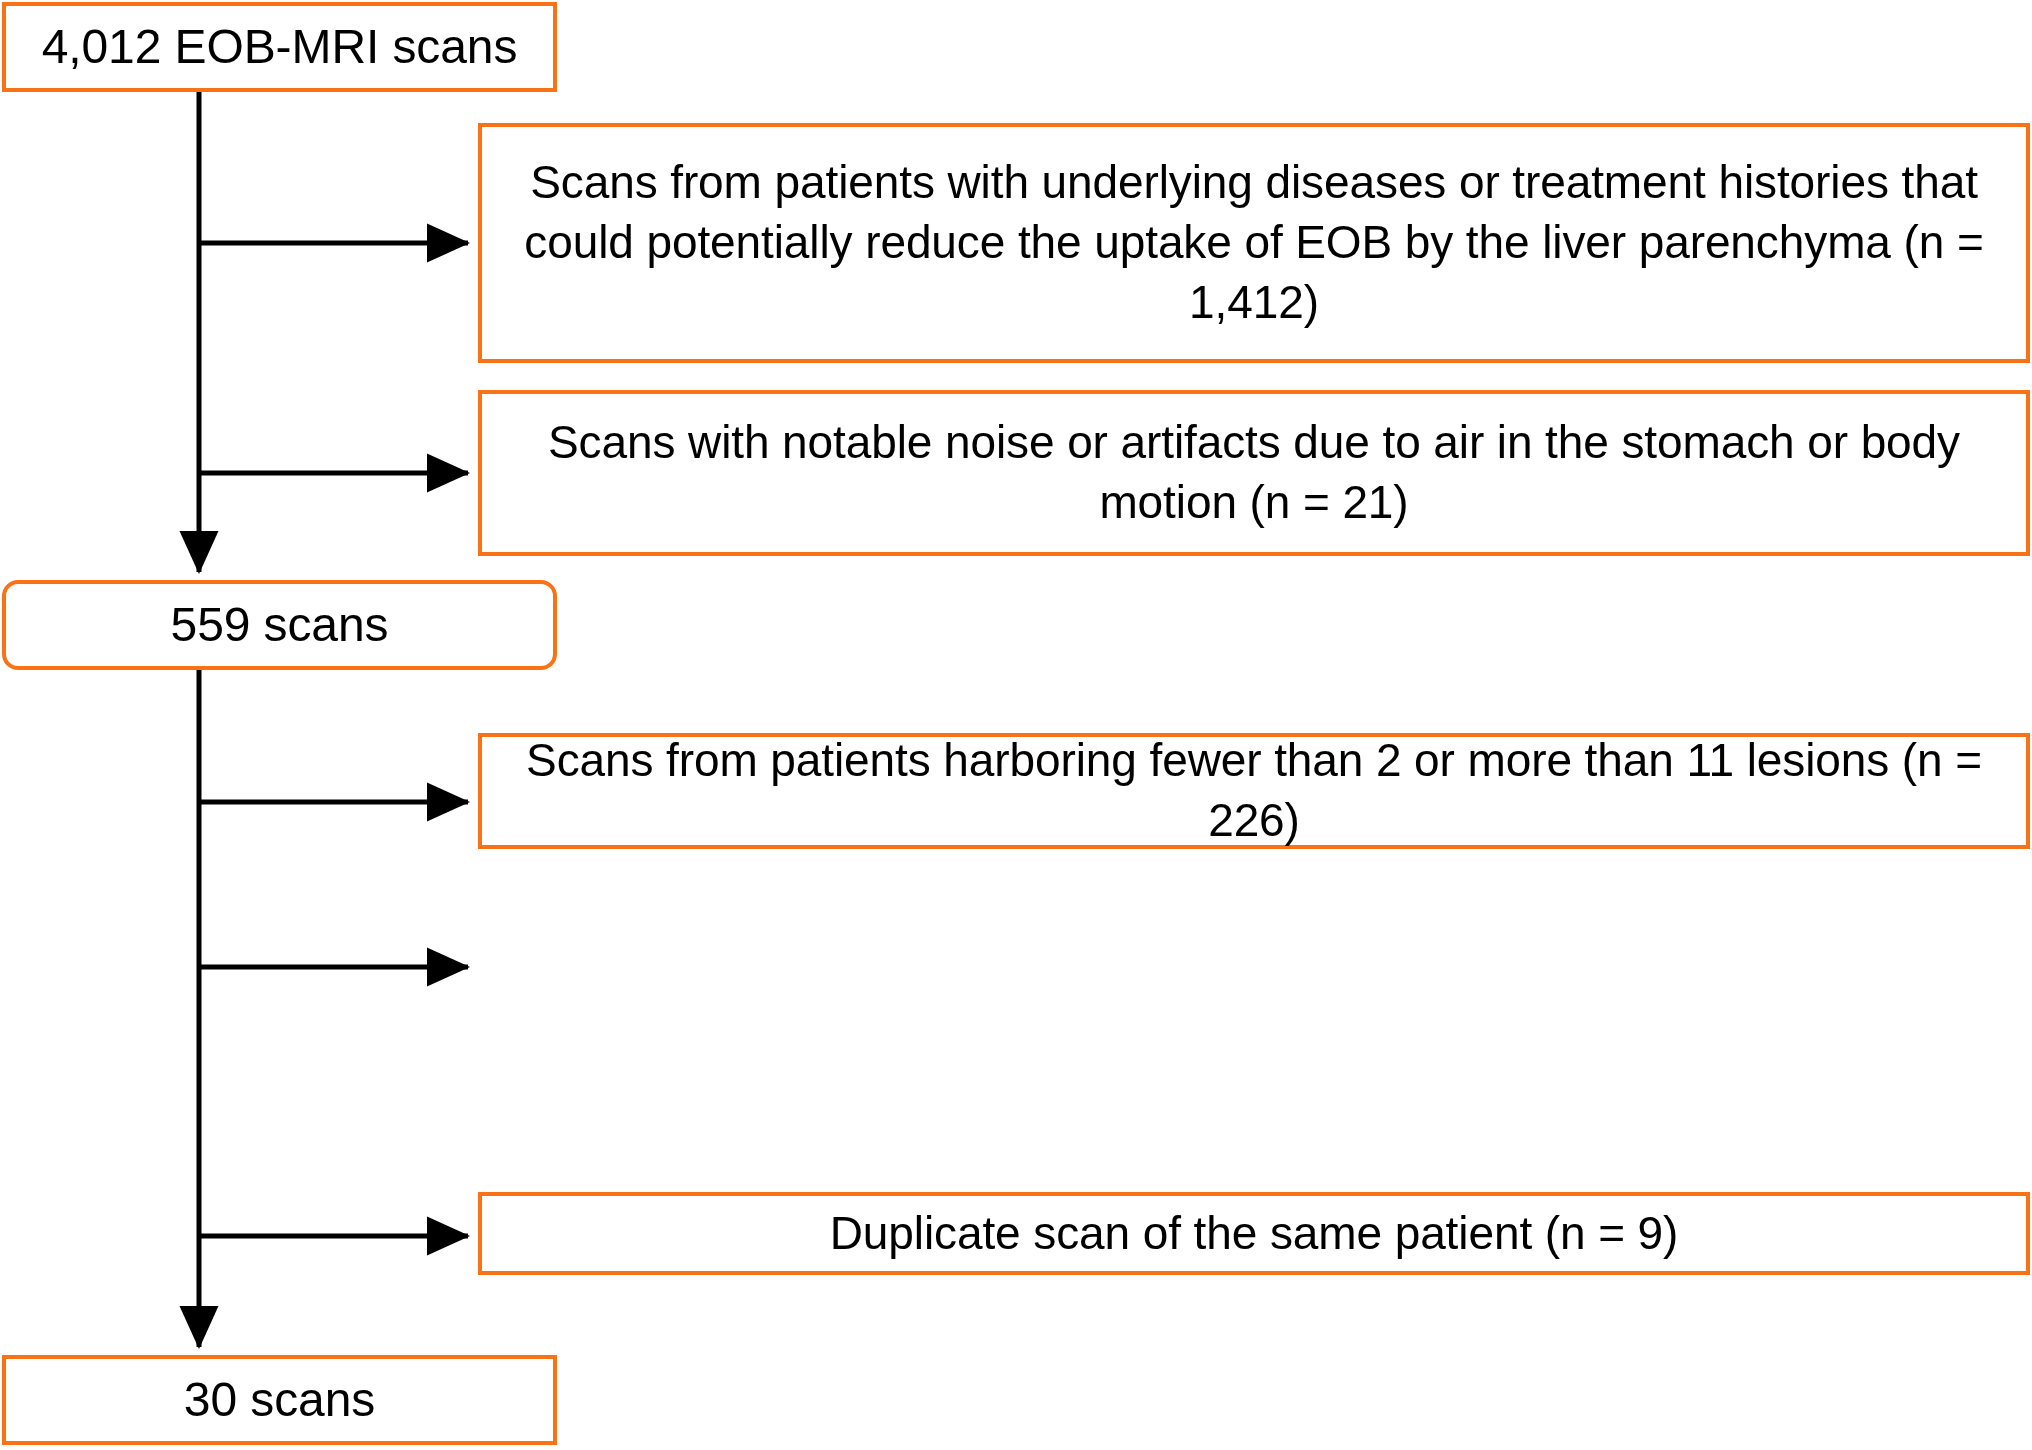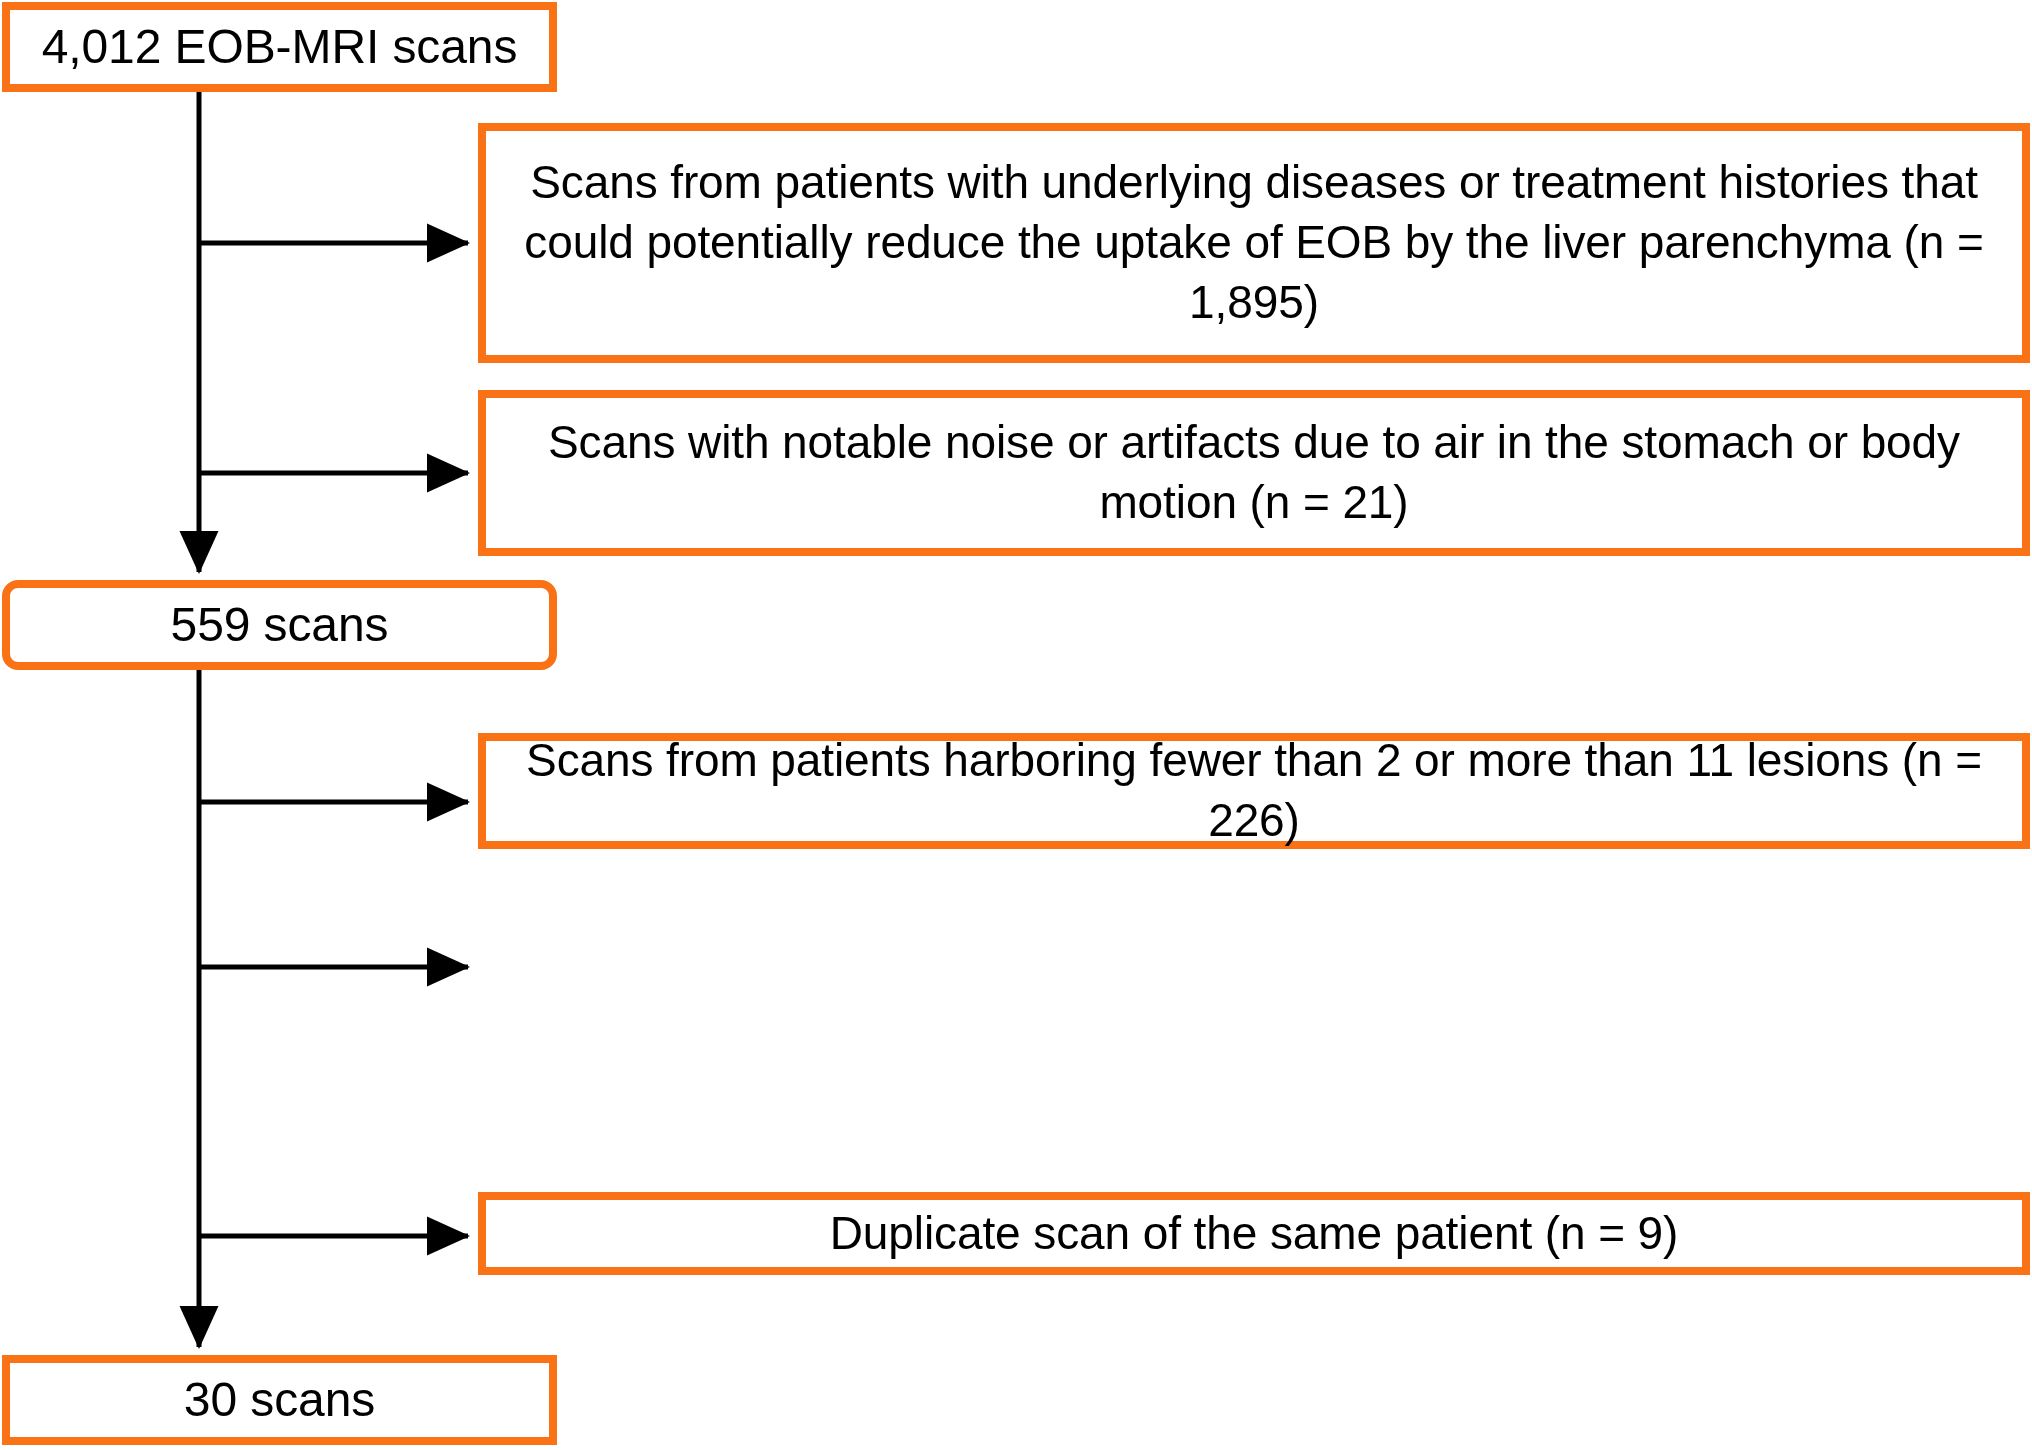--- a/index.html
+++ b/index.html
@@ -22,21 +22,21 @@
   #flow-svg {
     position: absolute;
     left: 0;
     top: 0;
     width: 2032px;
     height: 1450px;
   }
   .node {
     position: absolute;
     box-sizing: border-box;
-    border: 8px solid #f97316;
+    border: 4px solid #f97316;
     background: #ffffff;
     display: flex;
     align-items: center;
     padding: 6px 18px;
   }
   .node-text {
     display: block;
     width: 100%;
     text-align: center;
     line-height: 1.30;
@@ -98,21 +98,21 @@
 
   <div class="node terminal" id="node-mid">
     <span class="node-text">559 scans</span>
   </div>
 
   <div class="node terminal" id="node-end">
     <span class="node-text">30 scans</span>
   </div>
 
   <div class="node exclusion" id="node-excl-1">
-    <span class="node-text">Scans from patients with underlying diseases or treatment histories that could potentially reduce the uptake of EOB by the liver parenchyma (n = 1,895)</span>
+    <span class="node-text">Scans from patients with underlying diseases or treatment histories that could potentially reduce the uptake of EOB by the liver parenchyma (n = 1,412)</span>
   </div>
 
   <div class="node exclusion" id="node-excl-2">
     <span class="node-text">Scans with notable noise or artifacts due to air in the stomach or body motion (n = 21)</span>
   </div>
 
   <div class="node exclusion" id="node-excl-3">
     <span class="node-text">Scans from patients harboring fewer than 2 or more than 11 lesions (n = 226)</span>
   </div>
 

